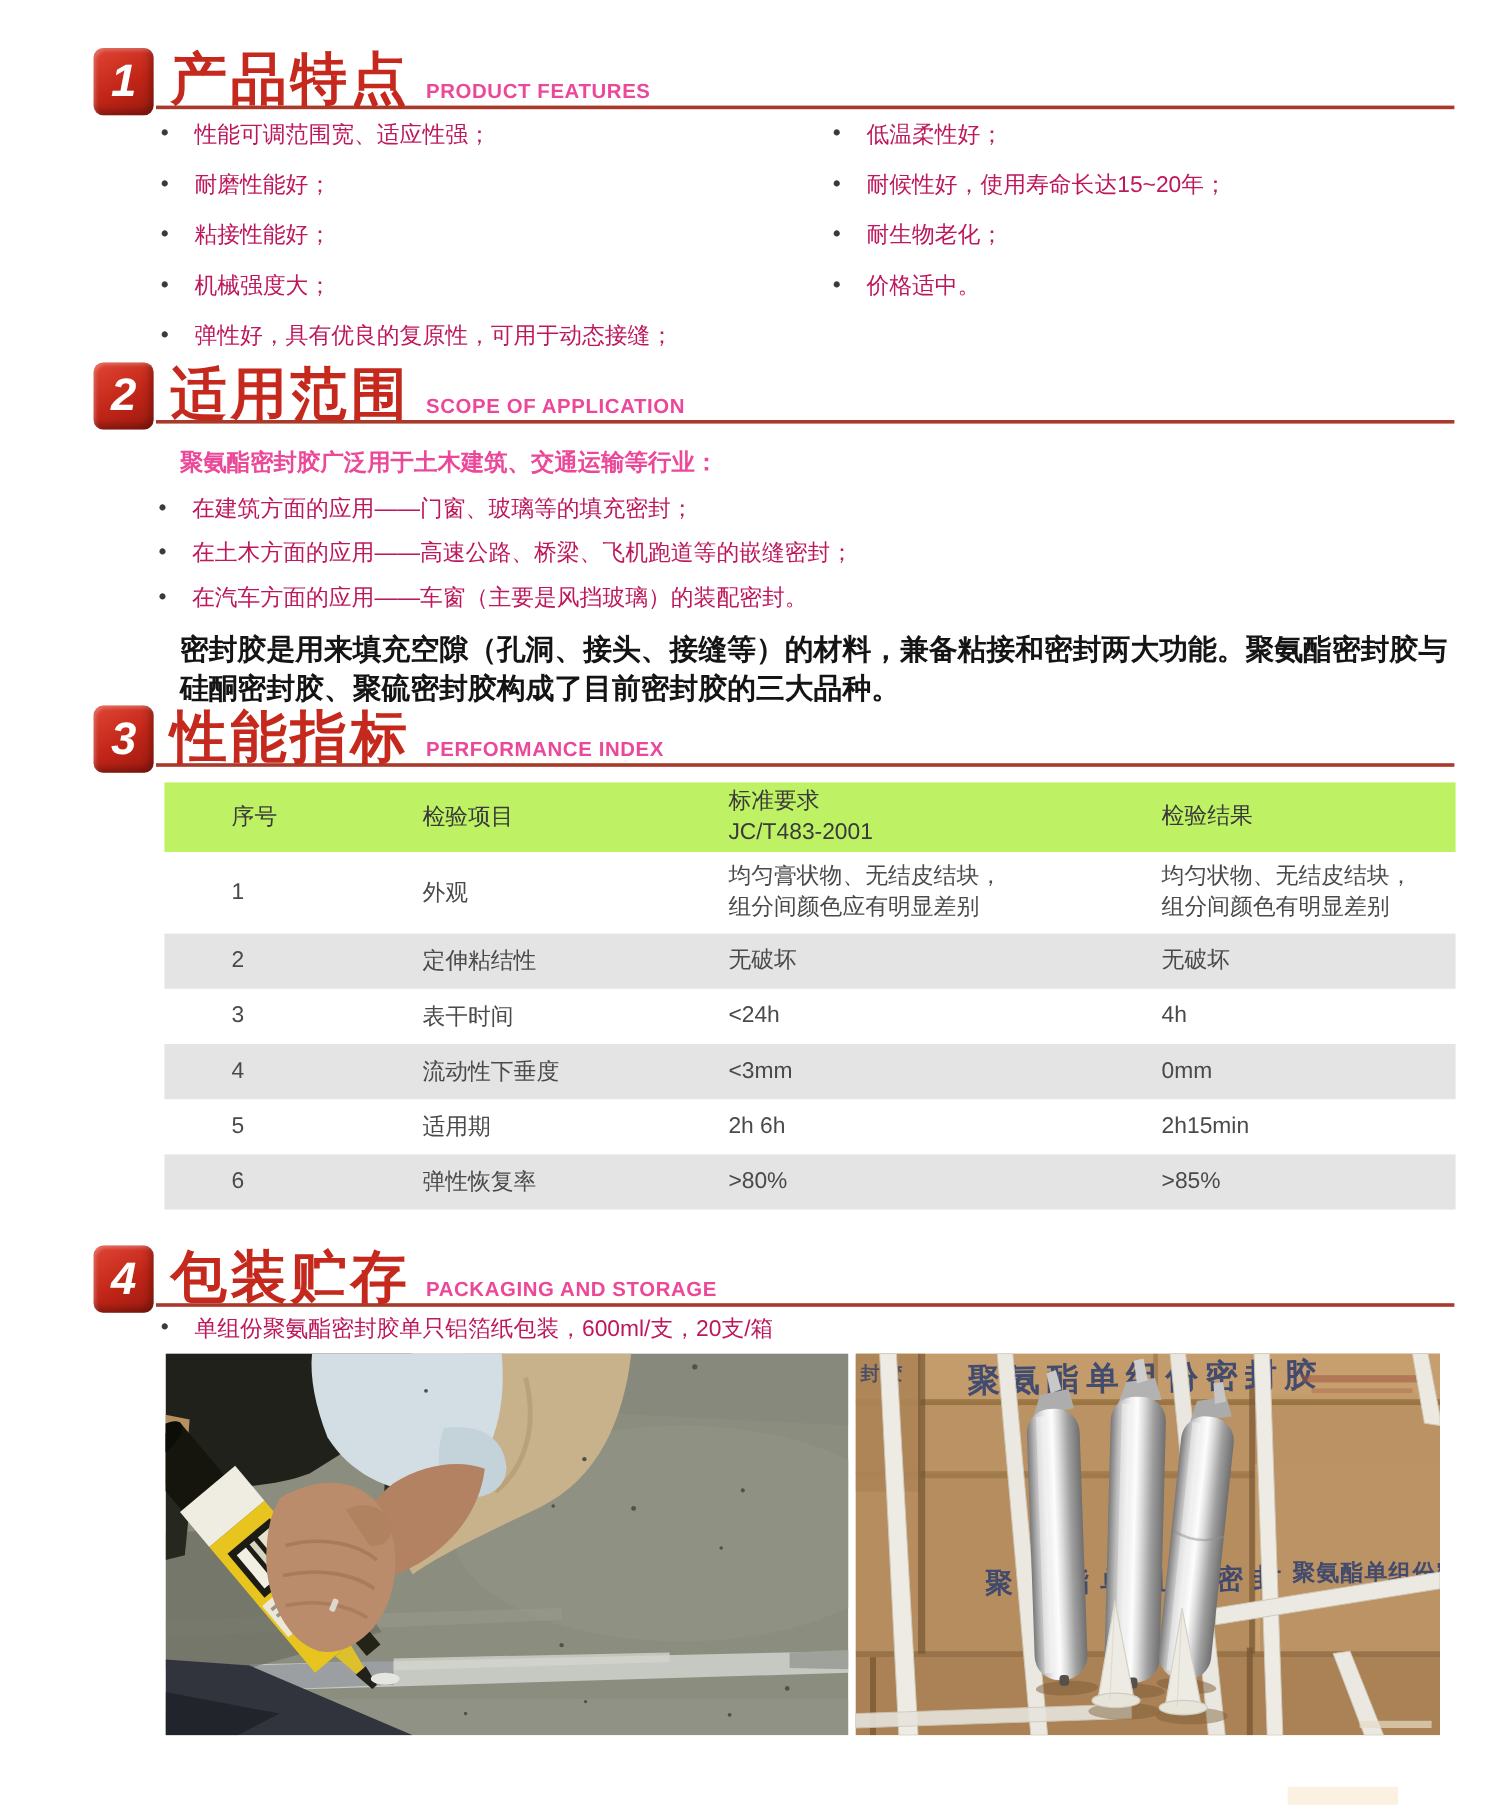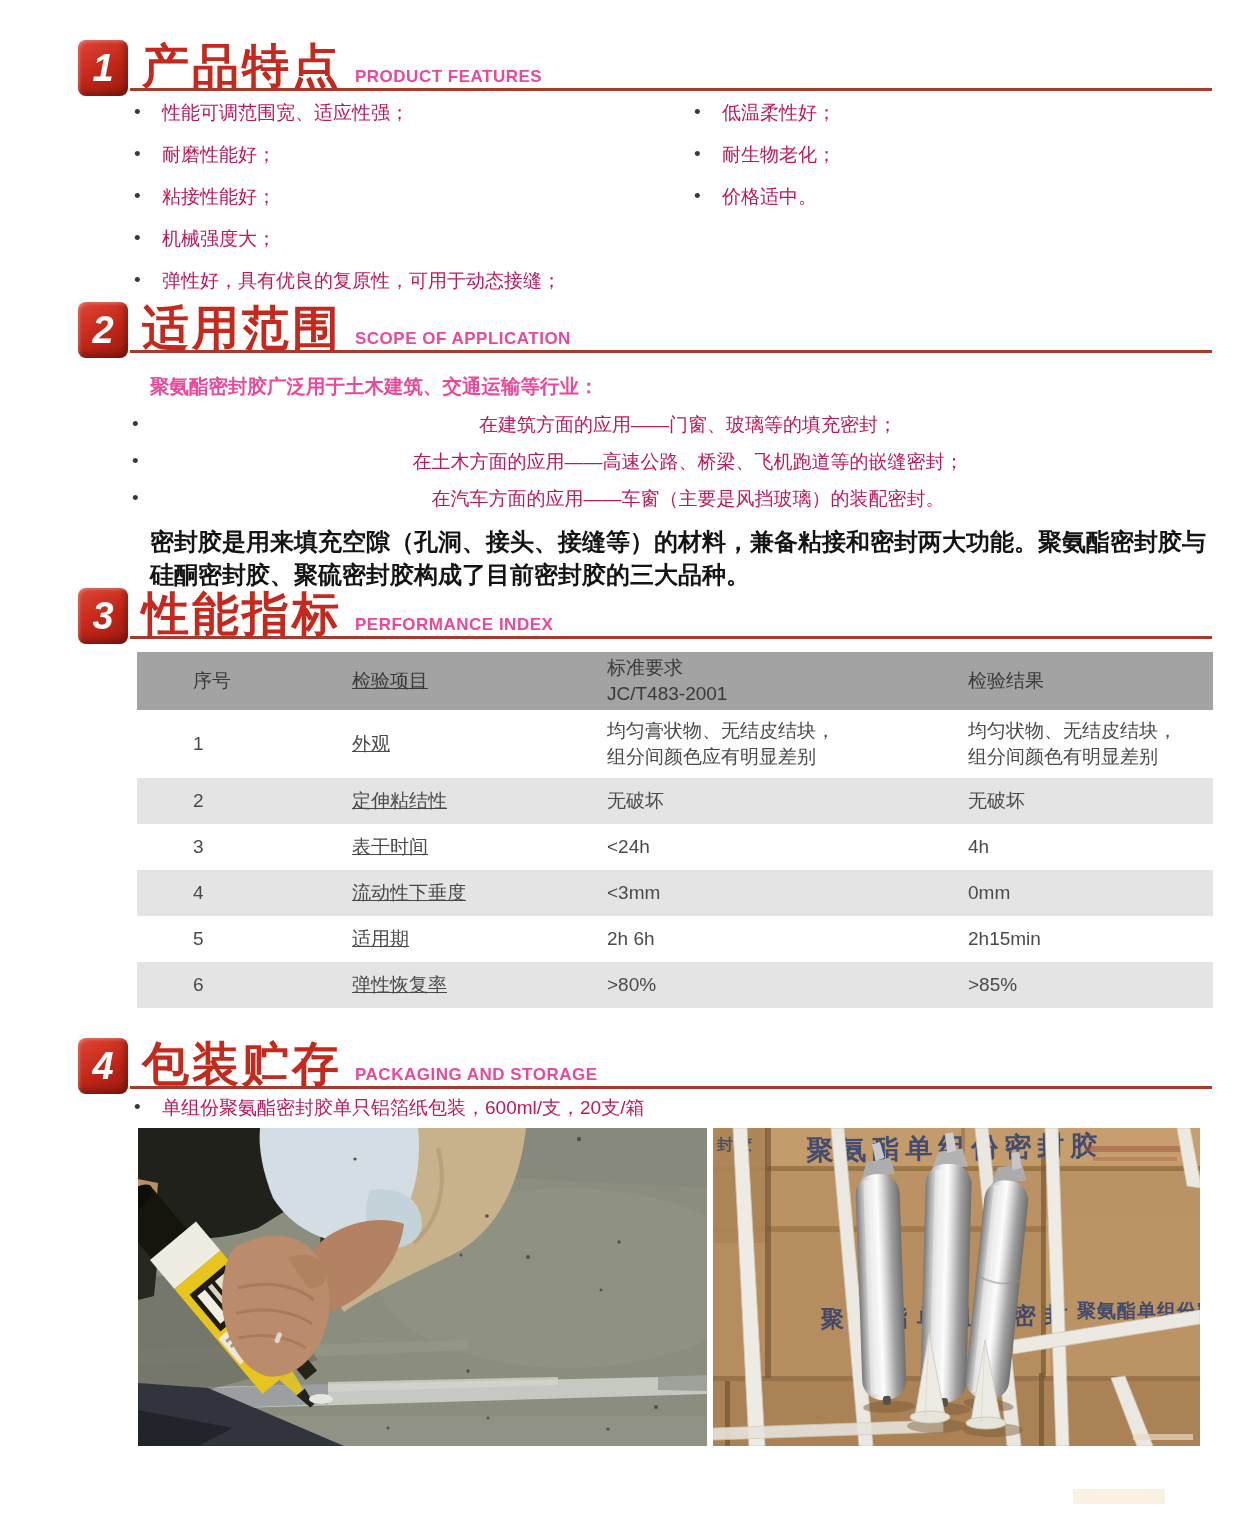--- a/index.html
+++ b/index.html
@@ -20,32 +20,32 @@
 
   
   .blist{position:absolute;margin:0;padding:0;list-style:none;font-size:19px;color:#be185d;}
   .blist li{position:relative;padding-left:30px;margin-bottom:20px;line-height:22px;}
   .blist li::before{content:"•";position:absolute;left:2px;top:-1px;color:#3a3a3a;}
   .blist.tight li{margin-bottom:15px;}
 
   
   .s2block{position:absolute;top:372px;left:130px;width:1086px;}
   .s2block .intro{margin:0 0 14px 20px;font-size:19.5px;font-weight:bold;color:#ec4899;line-height:28px;}
-  .s2block .blist{position:static;text-align:center;}
+  .s2block .blist{position:static;}
   .s2block .note{margin:7px 0 0 20px;font-size:24px;font-weight:bold;color:#141414;line-height:33px;}
 
   
   .ptable{position:absolute;top:652px;left:137px;width:1076px;font-size:19px;color:#4a4a4a;}
   .trow{display:flex;align-items:center;box-sizing:border-box;}
-  .thead{height:58px;background:#a3a3a3;color:#3a3a3a;}
+  .thead{height:58px;background:#bef264;color:#3a3a3a;}
   .tr-tall{height:68px;}
   .tr-std{height:46px;}
   .even{background:#e4e4e4;}
   .c1{width:160px;padding-left:56px;box-sizing:border-box;}
-  .c2{width:270px;padding-left:55px;box-sizing:border-box;text-decoration:underline;}
+  .c2{width:270px;padding-left:55px;box-sizing:border-box;}
   .c3{width:360px;padding-left:40px;box-sizing:border-box;line-height:26px;}
   .c4{flex:1;padding-left:41px;box-sizing:border-box;line-height:26px;}
 
   
   .photo{position:absolute;top:1128px;height:318px;}
   .photo svg{display:block;width:100%;height:100%;}
   .photo-left{left:138px;width:569px;}
   .photo-right{left:713px;width:487px;}
 
   .watermark{position:absolute;left:1073px;top:1489px;width:92px;height:15px;background:#f9efdc;opacity:.85;}
@@ -68,20 +68,21 @@
 
   <ul class="blist" style="top:102px;left:132px;width:545px;">
     <li>性能可调范围宽、适应性强；</li>
     <li>耐磨性能好；</li>
     <li>粘接性能好；</li>
     <li>机械强度大；</li>
     <li>弹性好，具有优良的复原性，可用于动态接缝；</li>
   </ul>
   <ul class="blist" style="top:102px;left:692px;width:520px;">
     <li>低温柔性好；</li>
+    <li>耐候性好，使用寿命长达15~20年；</li>
     <li>耐生物老化；</li>
     <li>价格适中。</li>
   </ul>
 
   <div class="sec" style="top:302px">
     <div class="rule"></div>
     <div class="badge">
       <span>2</span>
     </div>
     <div class="titles">

